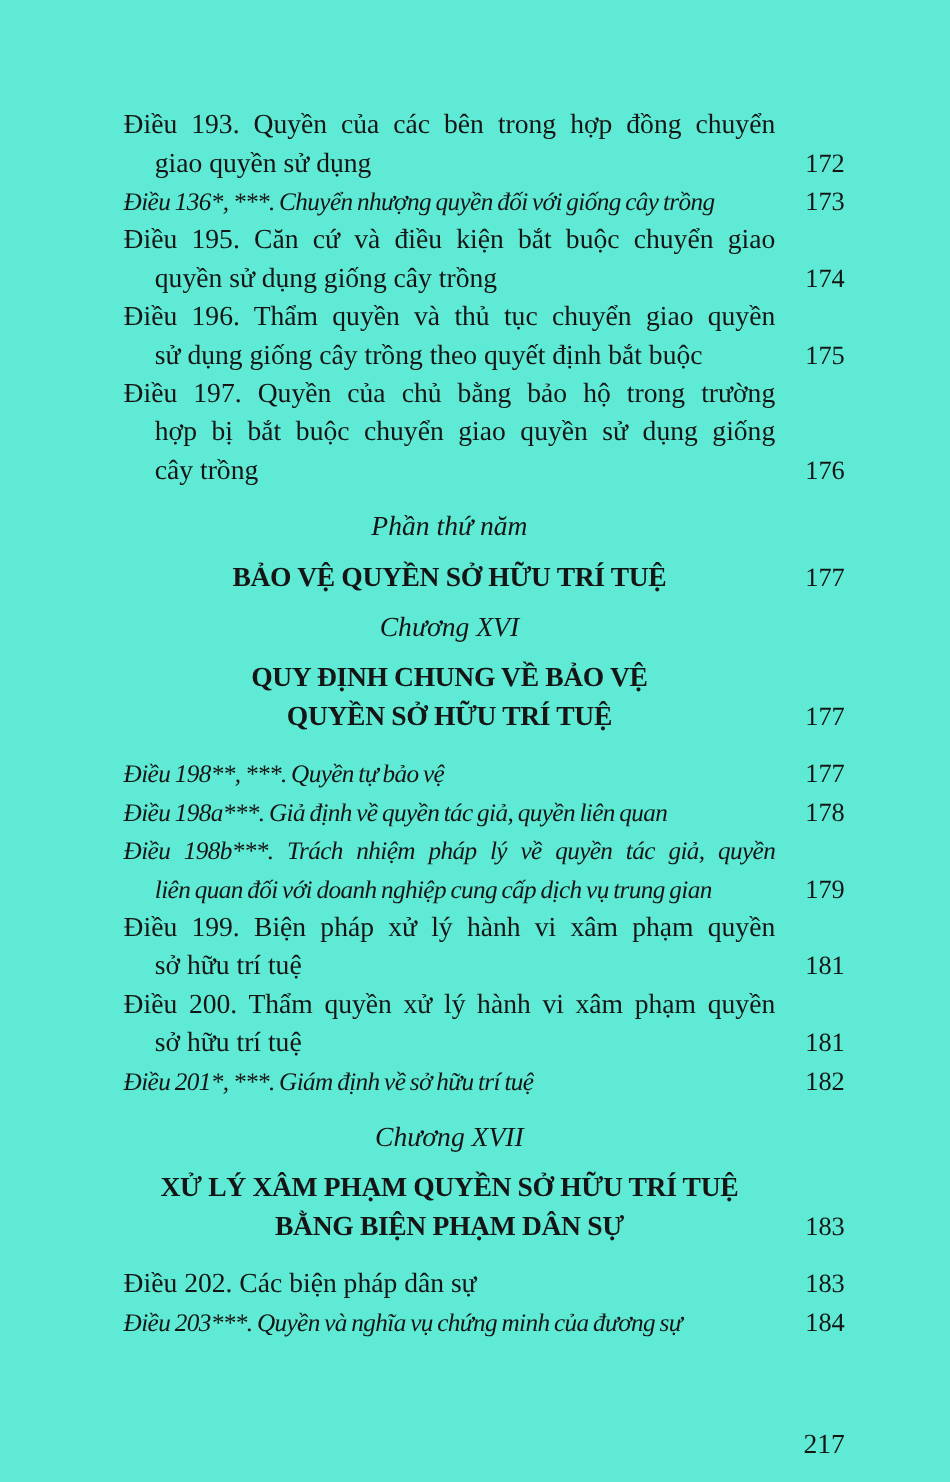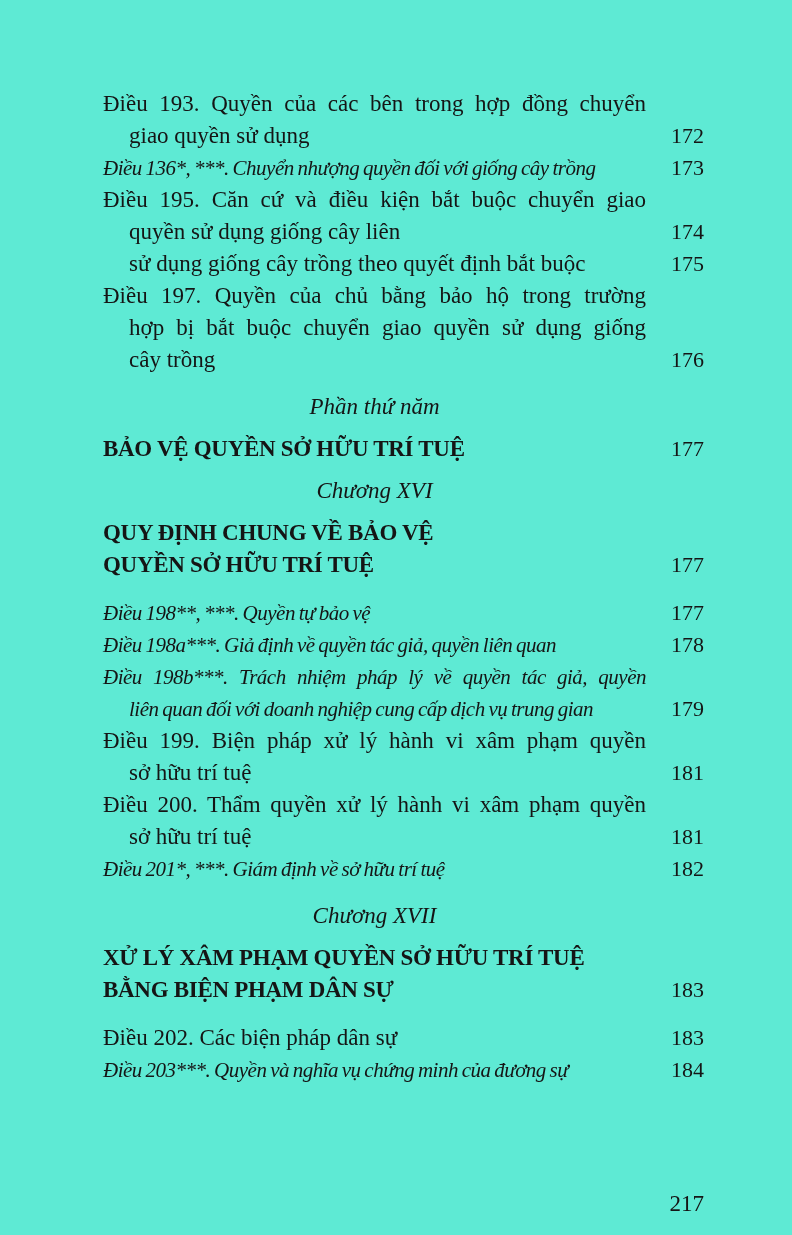--- a/index.html
+++ b/index.html
@@ -46,21 +46,21 @@
     letter-spacing: -0.5px;
     word-spacing: -1px;
   }
   
   .section-label .text, .chapter-label .text {
     text-align: center;
     font-style: italic;
     font-size: 23px;
   }
   .section-title .text, .chapter-title .text {
-    text-align: left;
+    text-align: center;
     font-weight: bold;
     font-size: 23px;
     letter-spacing: -0.3px;
   }
   
   .section-label { margin-top: 15px; }
   .section-title { margin-top: 10px; }
   .chapter-label { margin-top: 15px; }
   .section-title + .chapter-label { margin-top: 10px; }
   .chapter-title { margin-top: 10px; }
@@ -95,25 +95,29 @@
           <div class="text">Điều 136*, ***. Chuyển nhượng quyền đối với giống cây trồng</div>
           <div class="pagenum">173</div>
         </div>
       </div>
       <div class="block article roman">
         <div class="row">
           <div class="text fill">Điều 195. Căn cứ và điều kiện bắt buộc chuyển giao</div>
           <div class="pagenum"></div>
         </div>
         <div class="row">
-          <div class="text cont">quyền sử dụng giống cây liên</div>
+          <div class="text cont">quyền sử dụng giống cây trồng</div>
           <div class="pagenum">174</div>
         </div>
       </div>
       <div class="block article roman">
+        <div class="row">
+          <div class="text fill">Điều 196. Thẩm quyền và thủ tục chuyển giao quyền</div>
+          <div class="pagenum"></div>
+        </div>
         <div class="row">
           <div class="text cont">sử dụng giống cây trồng theo quyết định bắt buộc</div>
           <div class="pagenum">175</div>
         </div>
       </div>
       <div class="block article roman">
         <div class="row">
           <div class="text fill">Điều 197. Quyền của chủ bằng bảo hộ trong trường</div>
           <div class="pagenum"></div>
         </div>

